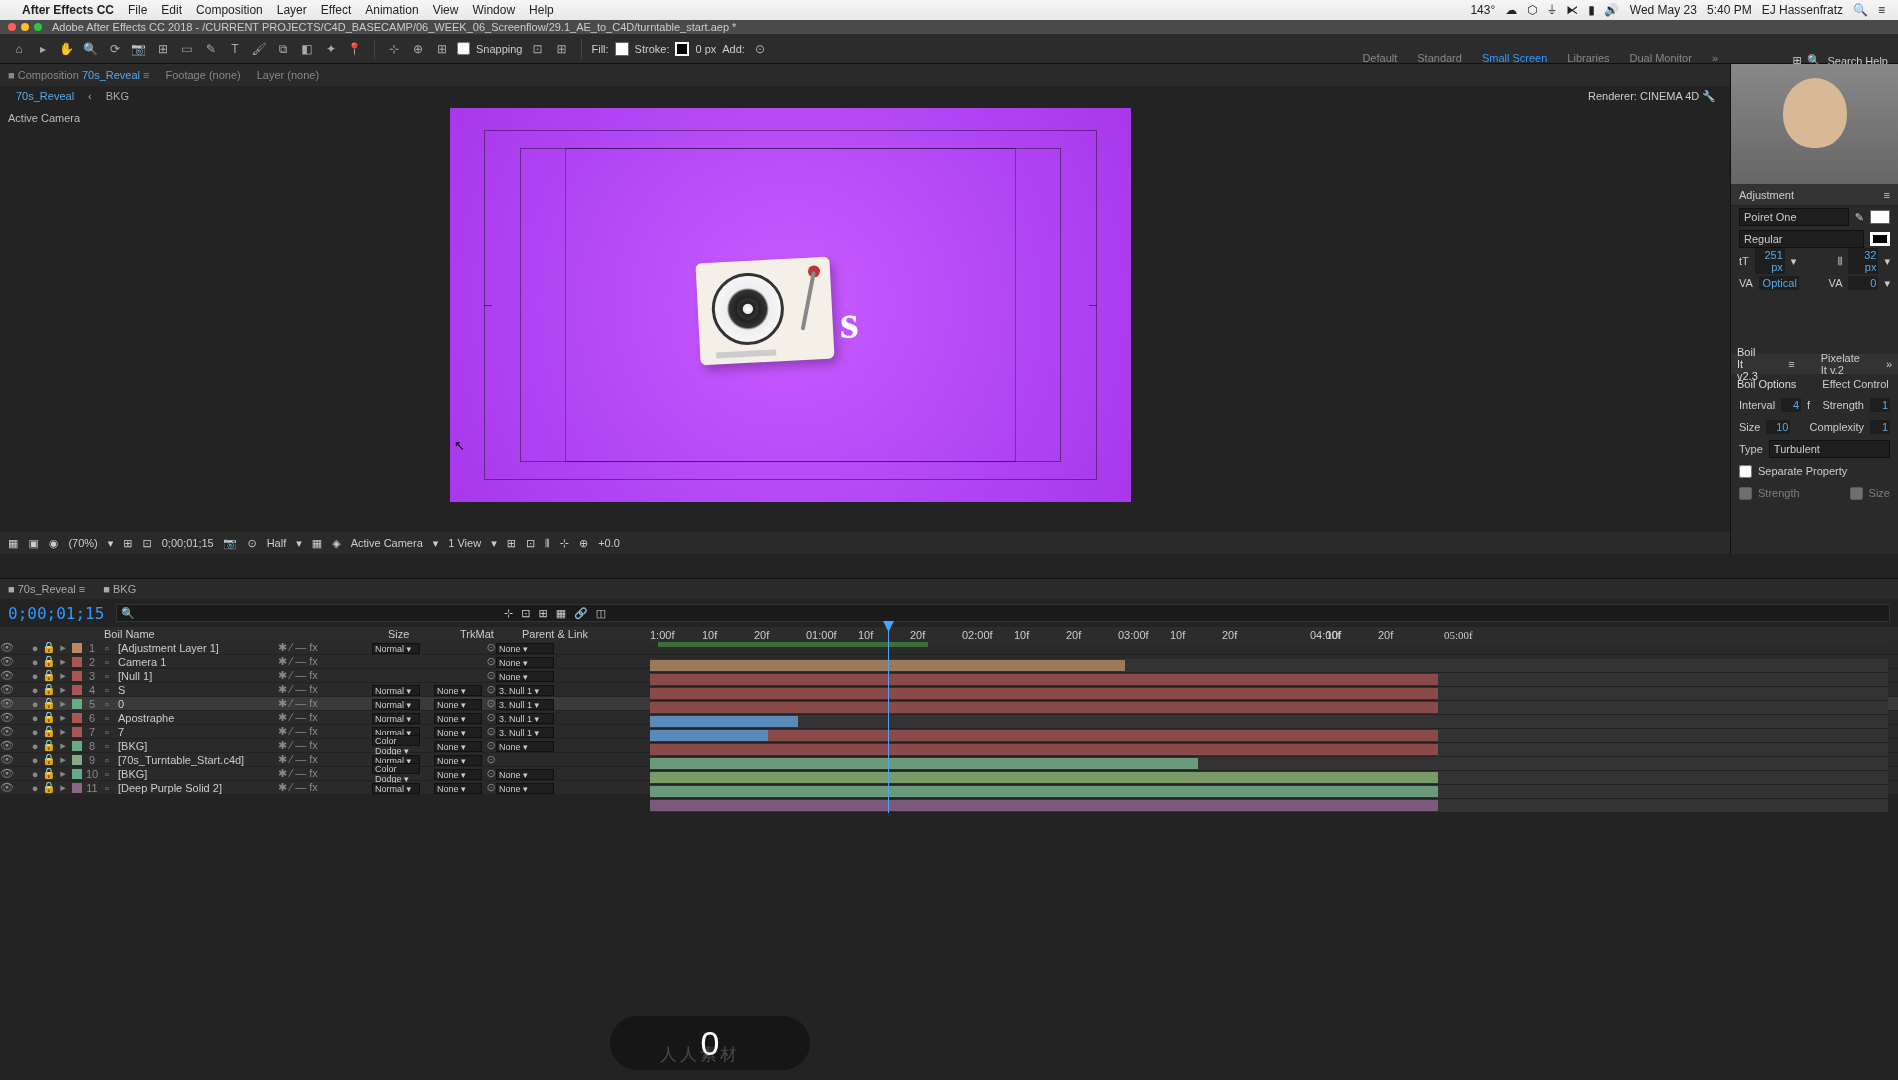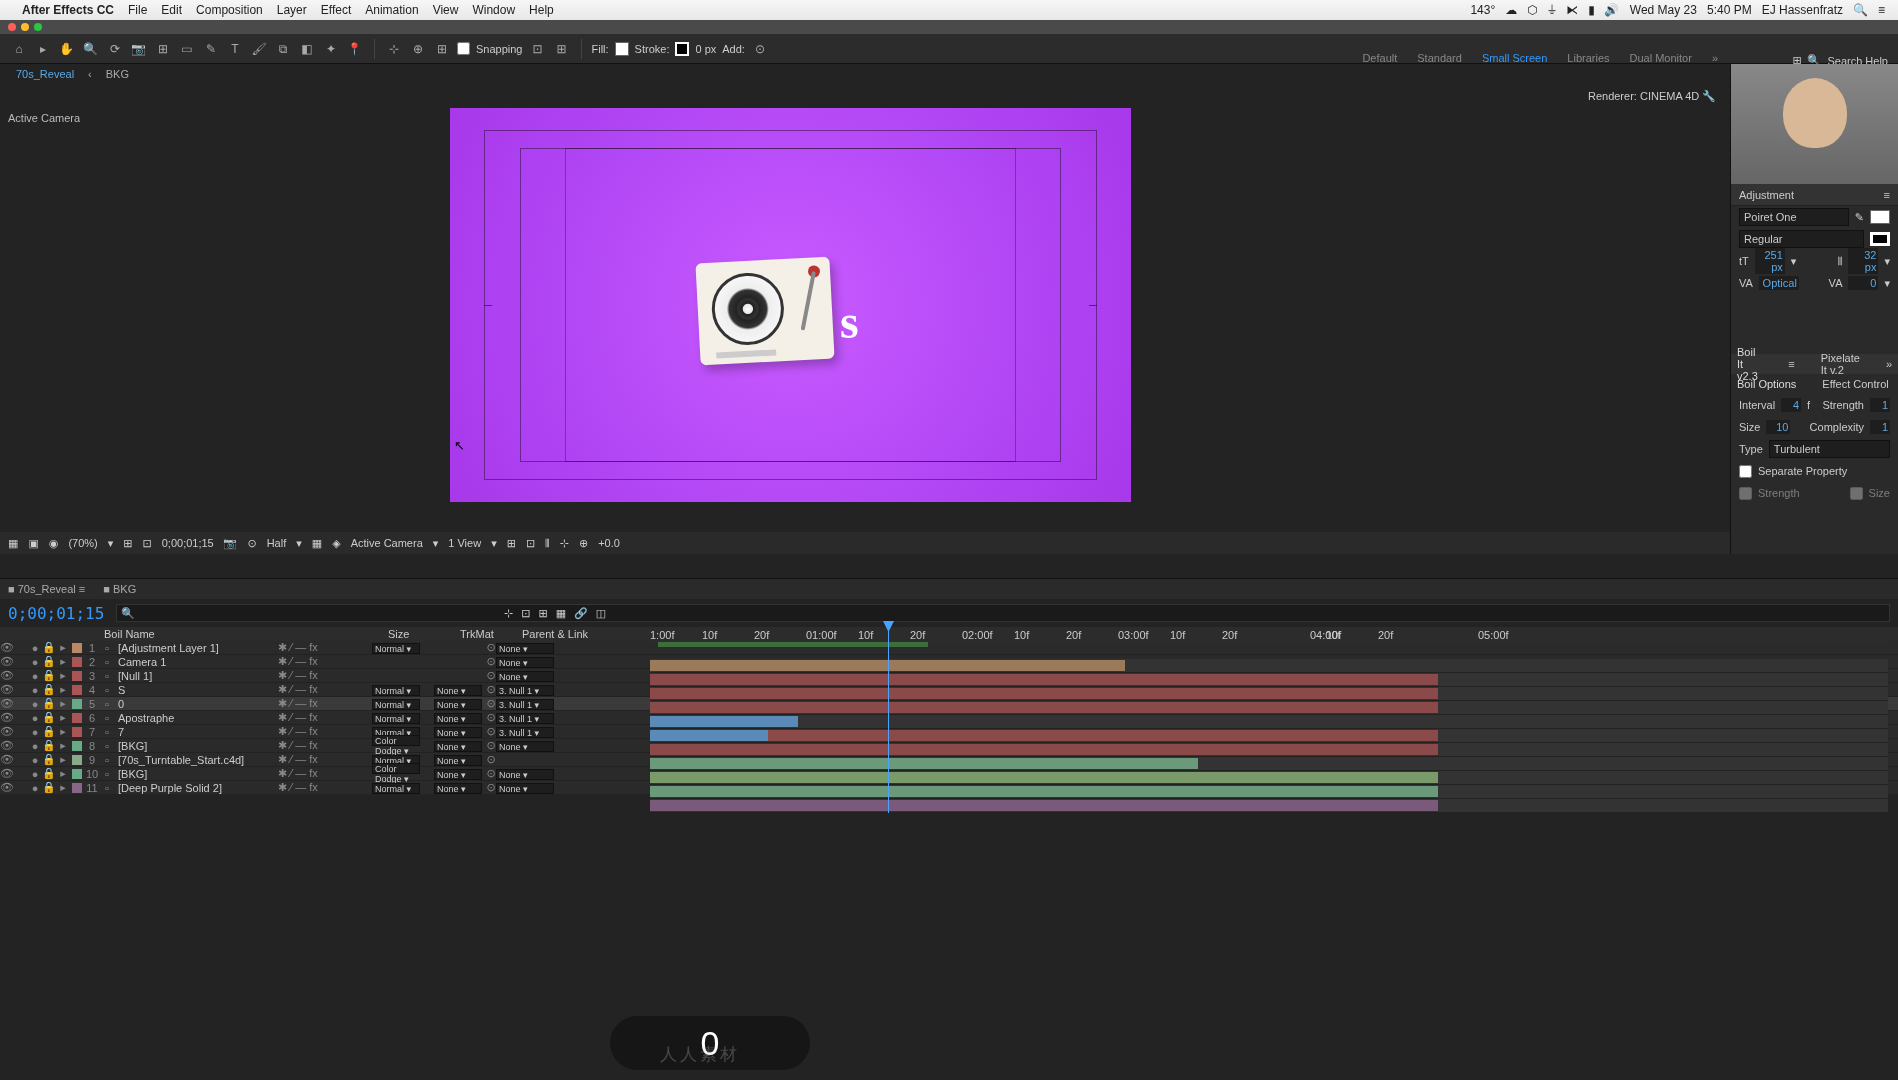--- a/index.html
+++ b/index.html
@@ -120,20 +120,21 @@
     <span>≡</span>
   </div>
 </div>
 
 <div class="titlebar">
   <div class="dots">
     <div class="dot" style="background:#ff5f57"></div>
     <div class="dot" style="background:#febc2e"></div>
     <div class="dot" style="background:#28c840"></div>
   </div>
+  <span>Adobe After Effects CC 2018 - /CURRENT PROJECTS/C4D_BASECAMP/06_WEEK_06_Screenflow/29.1_AE_to_C4D/turntable_start.aep *</span>
 </div>
 
 <div class="toolbar">
   <div class="tool">⌂</div>
   <div class="tool">▸</div>
   <div class="tool">✋</div>
   <div class="tool">🔍</div>
   <div class="tool">⟳</div>
   <div class="tool">📷</div>
   <div class="tool">⊞</div>
@@ -173,20 +174,25 @@
 </div>
 <div class="search">
   <span>⊞</span>
   <span>🔍</span>
   <span>Search Help</span>
 </div>
 
 <div class="main">
 
   <div class="center">
+    <div class="c-tabs">
+      <span>■ <span>Composition</span> <span style="color:#5aa9e6">70s_Reveal</span> ≡</span>
+      <span>Footage (none)</span>
+      <span>Layer (none)</span>
+    </div>
     <div class="c-sub">
       <span style="color:#5aa9e6">70s_Reveal</span>
       <span>‹</span>
       <span>BKG</span>
     </div>
     <div class="renderer">
       <span>Renderer:</span>
       <span style="color:#ccc">CINEMA 4D</span>
       <span> 🔧</span>
     </div>
@@ -524,21 +530,21 @@
       <span style="left: 260px;">20f</span>
       <span style="left: 312px;">02:00f</span>
       <span style="left: 364px;">10f</span>
       <span style="left: 416px;">20f</span>
       <span style="left: 468px;">03:00f</span>
       <span style="left: 520px;">10f</span>
       <span style="left: 572px;">20f</span>
       <span style="left: 660px;">04:00f</span>
       <span style="left: 676px;">10f</span>
       <span style="left: 728px;">20f</span>
-      <span style="left: 828px;">05:00f</span>
+      <span style="left: 794px; font-family: Liberation Serif, serif;">05:00f</span>
     </div>
   <div class="wa"></div>
   <div class="tracks">
     <div class="track">
         <div class="bar" style="left:0;width:475px;background:#9a7a5a"></div>
       </div>
     <div class="track">
         <div class="bar" style="left:0;width:788px;background:#8a4a4a"></div>
       </div>
     <div class="track">

